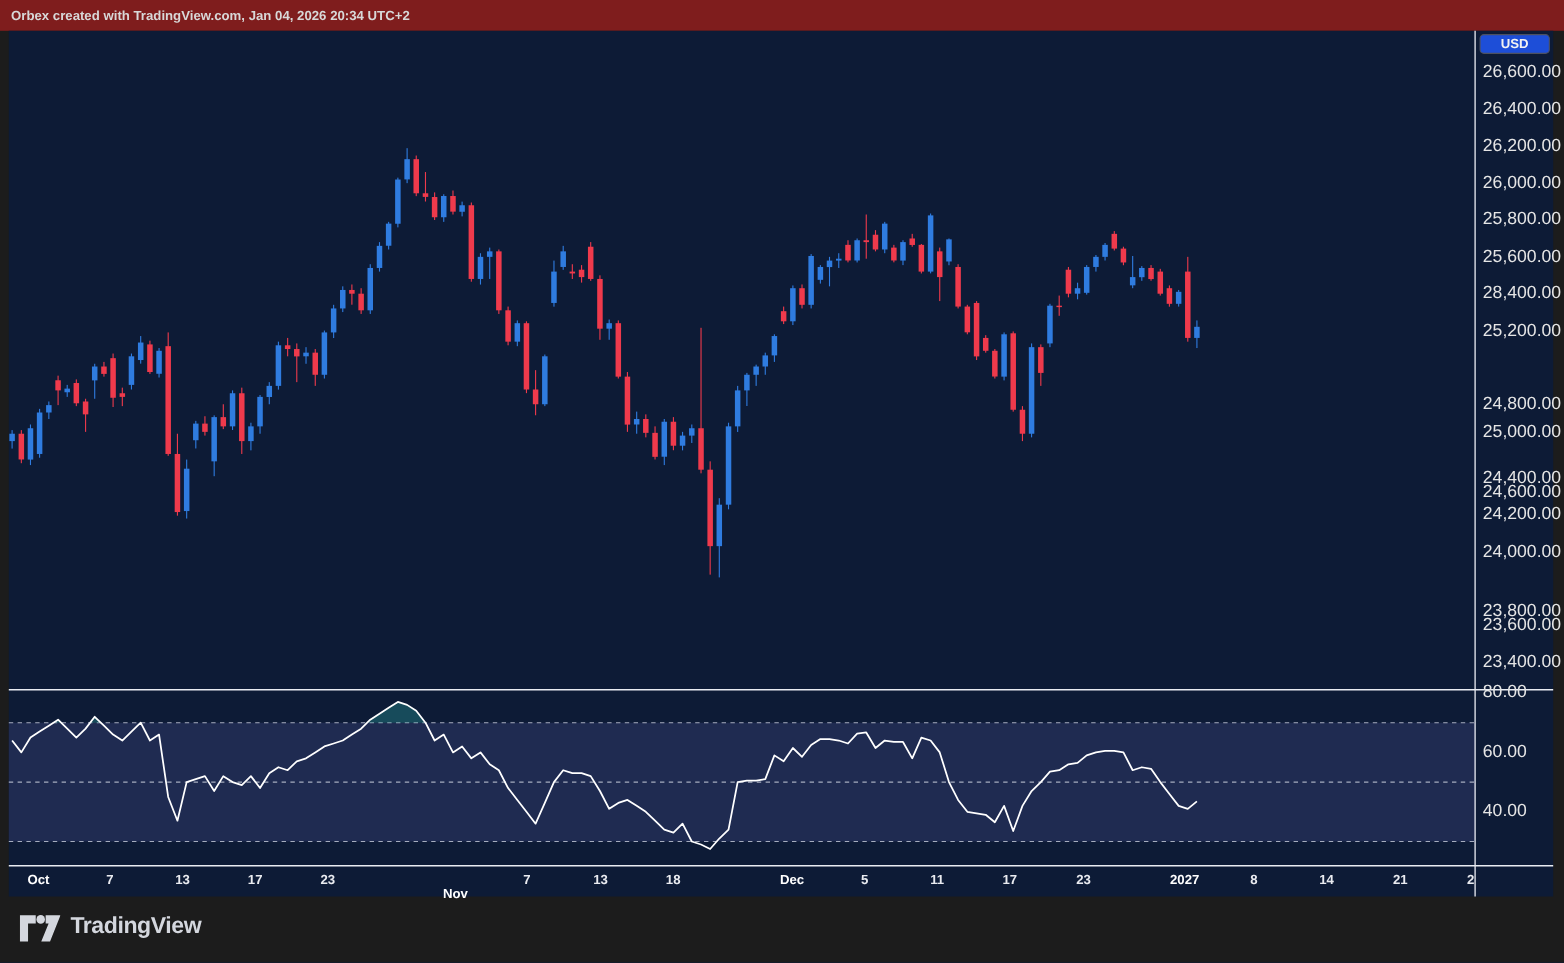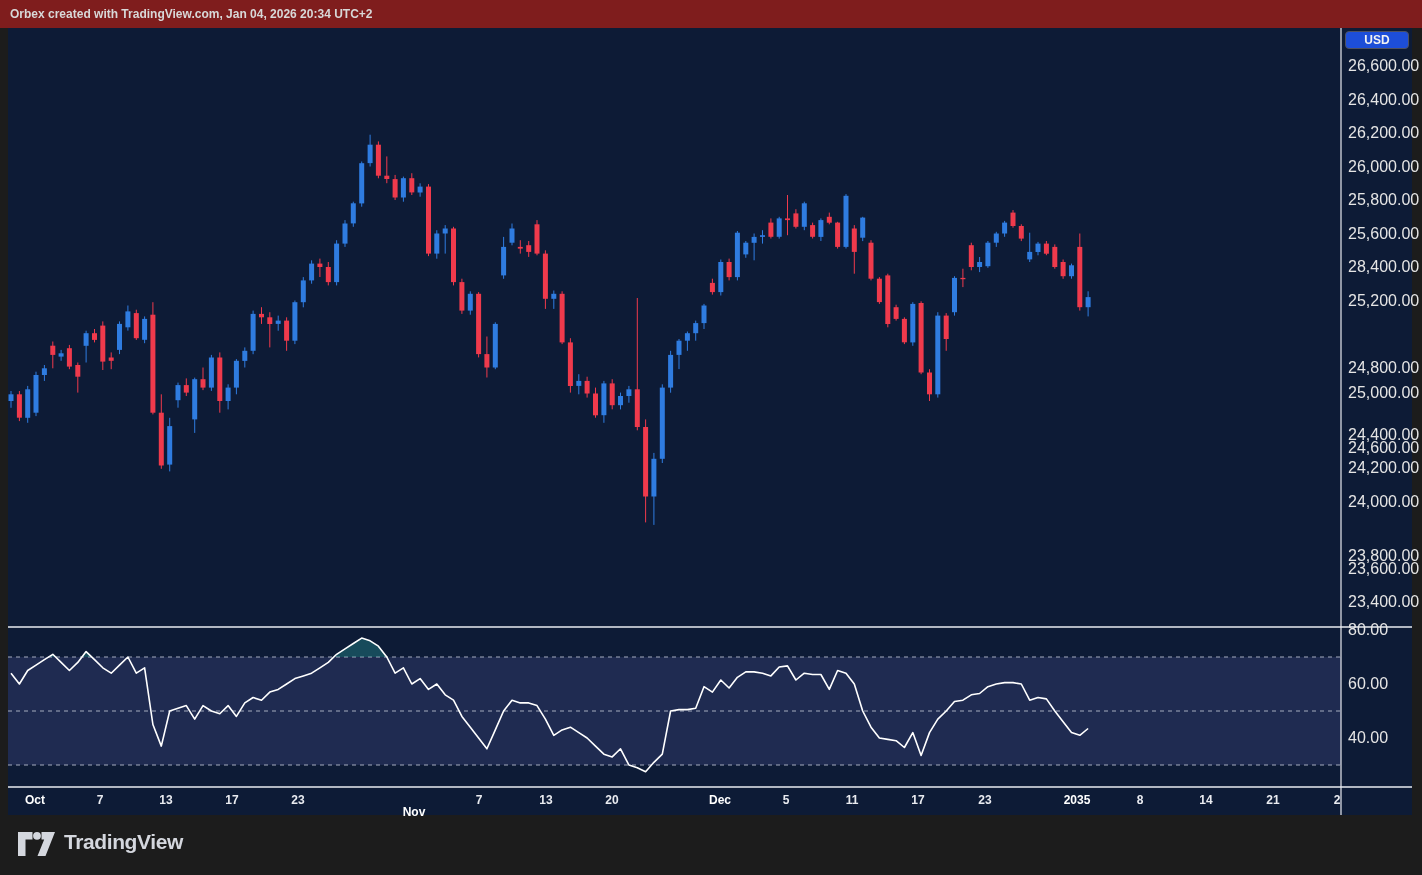--- a/index.html
+++ b/index.html
@@ -331,27 +331,27 @@
   </div>
 <div id="time-labels">
     <div class="ttick" style="left: 35px; color: rgb(255, 255, 255);">Oct</div>
     <div class="ttick" style="left: 100px;">7</div>
     <div class="ttick" style="left: 166px;">13</div>
     <div class="ttick" style="left: 232px;">17</div>
     <div class="ttick" style="left: 298px;">23</div>
     <div class="ttick" style="left: 414px; color: rgb(255, 255, 255); margin-top: 12px;">Nov</div>
     <div class="ttick" style="left: 479px;">7</div>
     <div class="ttick" style="left: 546px;">13</div>
-    <div class="ttick" style="left: 612px;">20</div>
+    <div class="ttick" style="left: 612px;">18</div>
     <div class="ttick" style="left: 720px; color: rgb(255, 255, 255);">Dec</div>
     <div class="ttick" style="left: 786px;">5</div>
     <div class="ttick" style="left: 852px;">11</div>
     <div class="ttick" style="left: 918px;">17</div>
     <div class="ttick" style="left: 985px;">23</div>
-    <div class="ttick" style="left: 1077px; color: rgb(255, 255, 255);">2035</div>
+    <div class="ttick" style="left: 1077px; color: rgb(255, 255, 255);">2027</div>
     <div class="ttick" style="left: 1140px;">8</div>
     <div class="ttick" style="left: 1206px;">14</div>
     <div class="ttick" style="left: 1273px;">21</div>
     <div class="ttick" style="left: 1337px;">2</div>
   </div>
 
 <div class="logo">
   <svg width="37" height="28" viewBox="0 0 37 28">
     <path d="M0 2 H14.5 V9.5 H7.5 V26 H0 Z"></path>
     <circle cx="19" cy="5.8" r="3.9"></circle>

